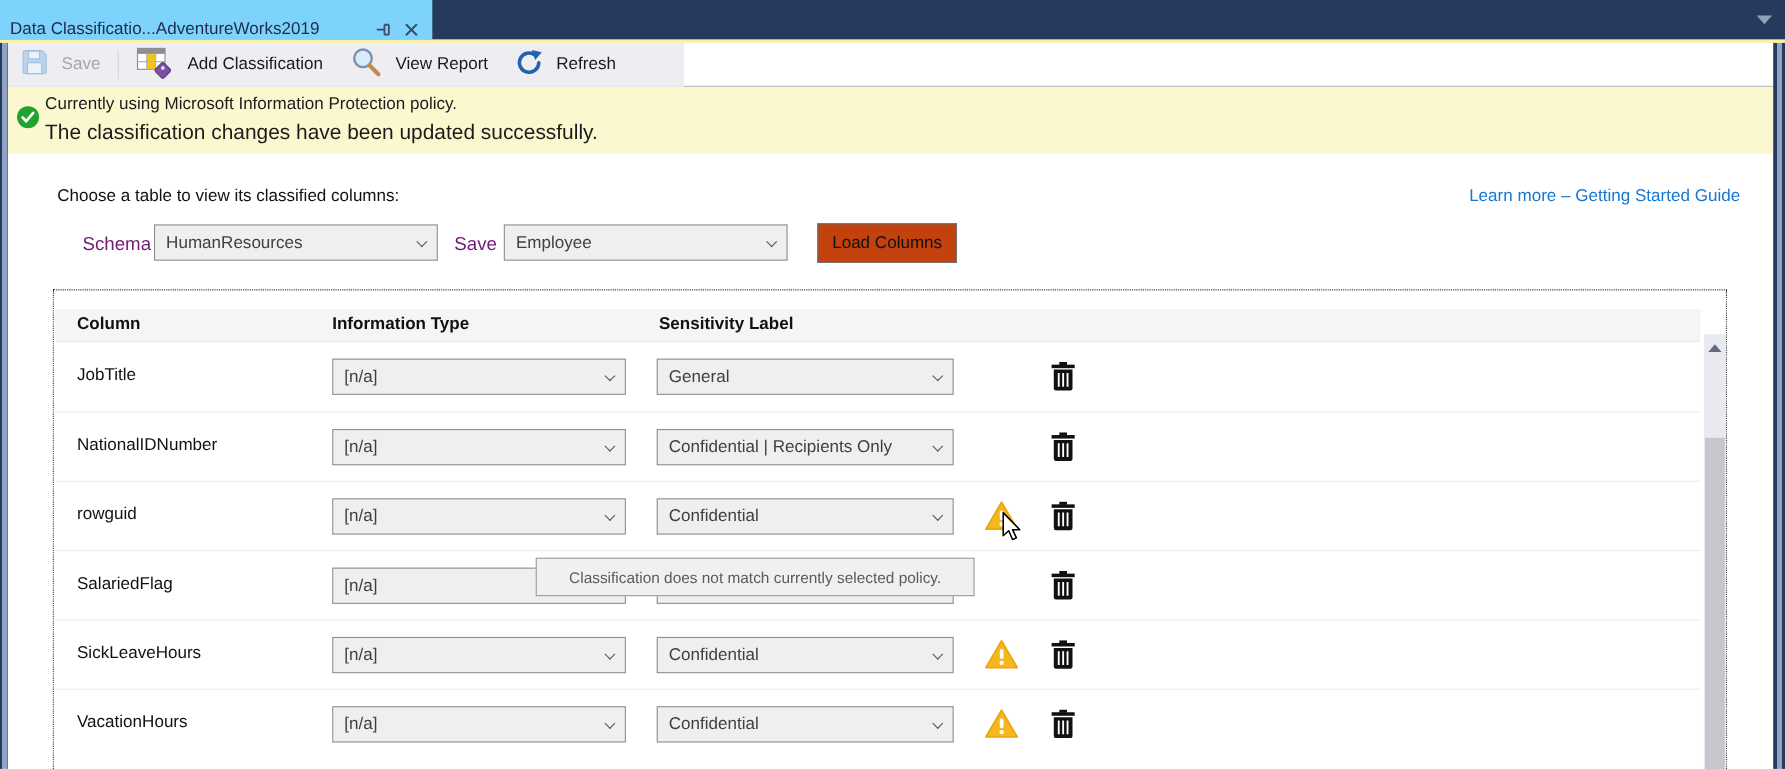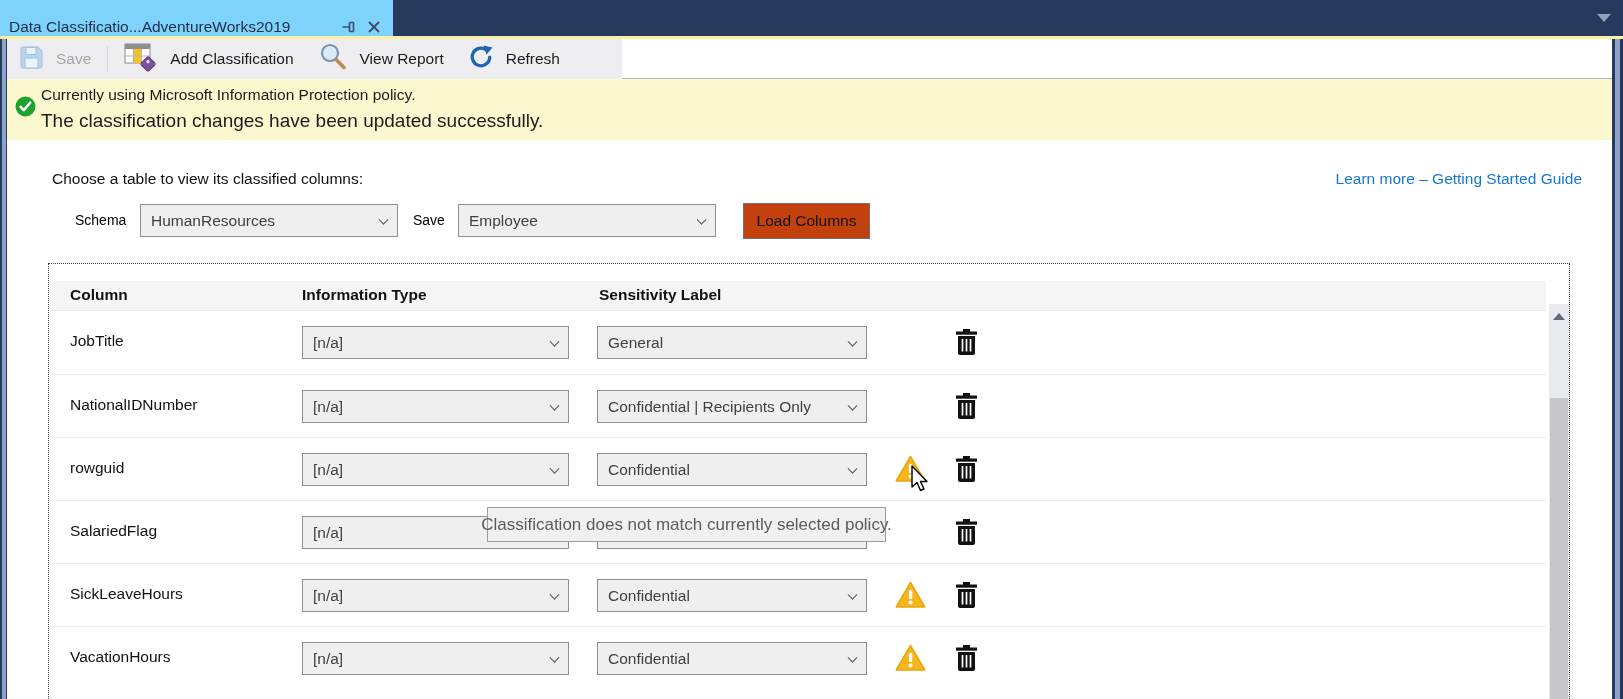--- a/index.html
+++ b/index.html
@@ -33,21 +33,21 @@
   .infobar { position:absolute; left:7px; top:79px; width:1605px; height:61px; background:#FBF7CE; }
   .infobar .check { position:absolute; left:8px; top:17px; }
   .info-line1 { position:absolute; left:34px; top:7px; font-size:15.5px; color:#1C1C1C; }
   .info-line2 { position:absolute; left:34px; top:31px; font-size:19px; color:#1C1C1C; }
 
   
   .content { position:absolute; left:7px; top:140px; width:1605px; height:559px; background:#fff; }
   .choose-label { position:absolute; left:45px; top:30px; font-size:15.5px; color:#111; }
   .learn-link { position:absolute; right:30px; top:30px; font-size:15.5px; color:#1577D1; cursor:pointer; white-space:nowrap; }
 
-  .fld-label { position:absolute; font-size:14px; color:#000000; }
+  .fld-label { position:absolute; font-size:17px; color:#701a75; }
   .combo { position:absolute; height:33px; background:#EFEFEF; border:1px solid #8F8F8F; display:flex; align-items:center; padding:0 30px 0 10px; font-size:15.5px; color:#404040; cursor:default; }
   .combo .chev { position:absolute; right:10px; top:50%; width:7px; height:7px; border-right:1.6px solid #555; border-bottom:1.6px solid #555; transform:translateY(-68%) rotate(45deg); }
   .btn { position:absolute; height:36px; background:#c2410c; border:1px solid #707070; font-size:15.5px; color:#111; display:flex; align-items:center; justify-content:center; cursor:pointer; }
 
   
   .grid-box { position:absolute; left:41px; top:123px; width:1522px; height:470px; border:1px dotted #3A3A3A; background:#fff; }
   .grid-header { position:absolute; left:1px; top:17px; width:1496px; height:30px; background:#F5F5F6; border-bottom:1px solid #E9E9E9; }
   .hdr { position:absolute; top:5px; font-size:15.5px; font-weight:bold; color:#111; }
   .grid-row { position:absolute; left:1px; width:1496px; height:63px; background:#fff; }
   .grid-row + .grid-row, .grid-row.sep { border-top:1px solid #ECECEC; }
@@ -56,21 +56,21 @@
   .row-dd2 { left:547px; top:15px; width:270px; }
   .row-warning { position:absolute; left:845px; top:17px; }
   .row-trash { position:absolute; left:905px; top:18px; cursor:pointer; }
 
   
   .vscroll { position:absolute; left:1500px; top:40px; width:20px; height:429px; background:#E9E9F0; }
   .vscroll .up { position:absolute; left:4px; top:9px; width:0; height:0; border-left:6px solid transparent; border-right:6px solid transparent; border-bottom:7px solid #5F6B7A; }
   .vscroll .thumb { position:absolute; left:1px; top:94px; width:18px; height:335px; background:#C6C6CC; }
 
   
-  .tooltip { position:absolute; left:480px; top:367px; width:399px; height:35px; background:#F0F0F0; border:1px solid #9C9C9C; z-index:30; display:flex; align-items:center; justify-content:center; font-size:17px; color:#5B5B5B; white-space:nowrap; }
+  .tooltip { position:absolute; left:480px; top:367px; width:399px; height:35px; background:#F0F0F0; border:1px solid #9C9C9C; z-index:30; display:flex; align-items:center; justify-content:center; font-size:14px; color:#5B5B5B; white-space:nowrap; }
   .cursor { position:absolute; left:903px; top:325px; z-index:40; }
 </style>
 </head>
 <body>
 
 <div class="page">
 
   <div class="tabbar">
     <div class="tab">
       <span class="tab-title">Data Classificatio...AdventureWorks2019</span>

